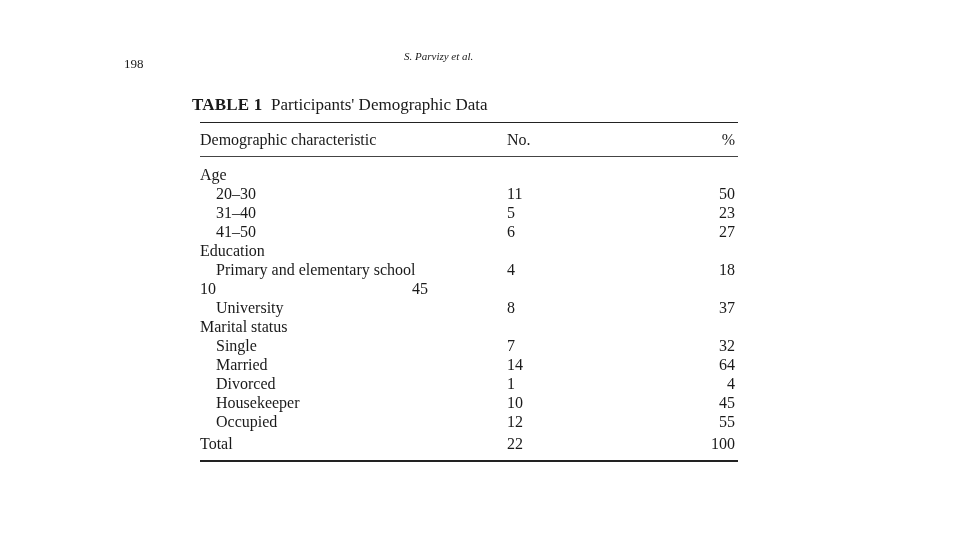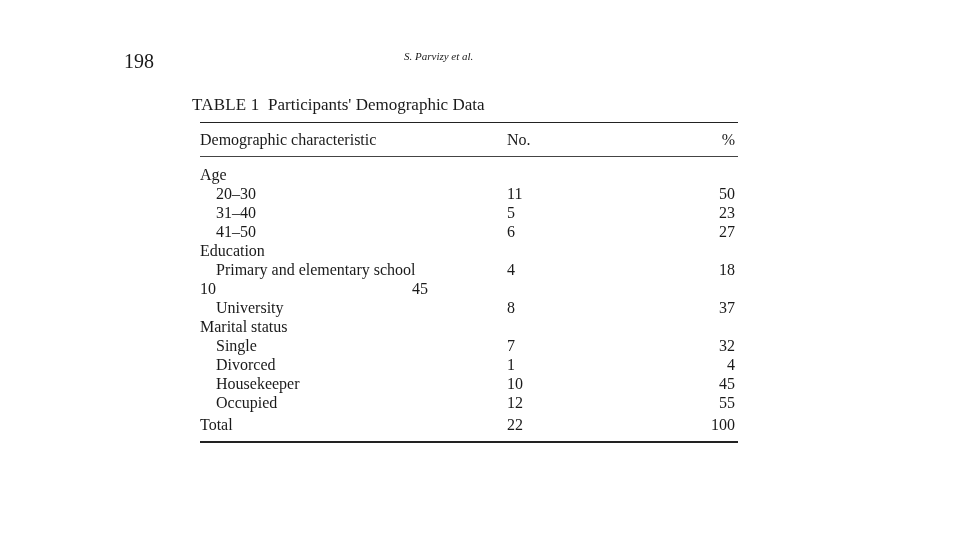--- a/index.html
+++ b/index.html
@@ -1,23 +1,23 @@
 <!DOCTYPE html>
 <html><head>
   <meta charset="utf-8">
   <style>
     html, body { margin: 0; padding: 0; }
     body {
       width: 960px; height: 540px; background: #ffffff; position: relative; overflow: hidden;
       font-family: "Liberation Serif", "DejaVu Serif", serif; color: #1a1a1a;
     }
-    .page-number { position: absolute; left: 124px; top: 50px; font-size: 20px; text-align: right; }
+    .page-number { position: absolute; left: 124px; top: 56px; font-size: 13px; text-align: right; }
     .running-head { position: absolute; left: 404px; top: 50px; font-size: 11px; font-style: italic; }
     .table-caption { position: absolute; left: 192px; top: 95px; font-size: 17px; }
-    .table-caption .label { font-weight: normal; letter-spacing: 0.2px; }
+    .table-caption .label { font-weight: bold; letter-spacing: 0.2px; }
     .table-wrap { position: absolute; left: 200px; top: 122px; width: 538px; }
     .rule-top { border-top: 1.3px solid #222; }
     .rule-mid { border-top: 1px solid #444; }
     .rule-bottom { border-top: 2px solid #222; }
     .row { display: flex; height: 19px; line-height: 19px; font-size: 16px; }
     .hdr { height: 33px; line-height: 33px; }
     .c1 { flex: 1; }
     .c2 { width: 60px; margin-right: 108px; }
     .c3 { width: 60px; text-align: right; margin-right: 3px; }
     .sub .c1 { padding-left: 16px; }
@@ -85,20 +85,25 @@
 
   <div class="row">
       <div class="c1">Marital status</div>
     </div>
   <div class="row sub">
       <div class="c1">Single</div>
       <div class="c2">7</div>
       <div class="c3">32</div>
     </div>
   <div class="row sub">
+      <div class="c1">Married</div>
+      <div class="c2">14</div>
+      <div class="c3">64</div>
+    </div>
+  <div class="row sub">
       <div class="c1">Divorced</div>
       <div class="c2">1</div>
       <div class="c3">4</div>
     </div>
 
   <div class="row sub">
       <div class="c1">Housekeeper</div>
       <div class="c2">10</div>
       <div class="c3">45</div>
     </div>

